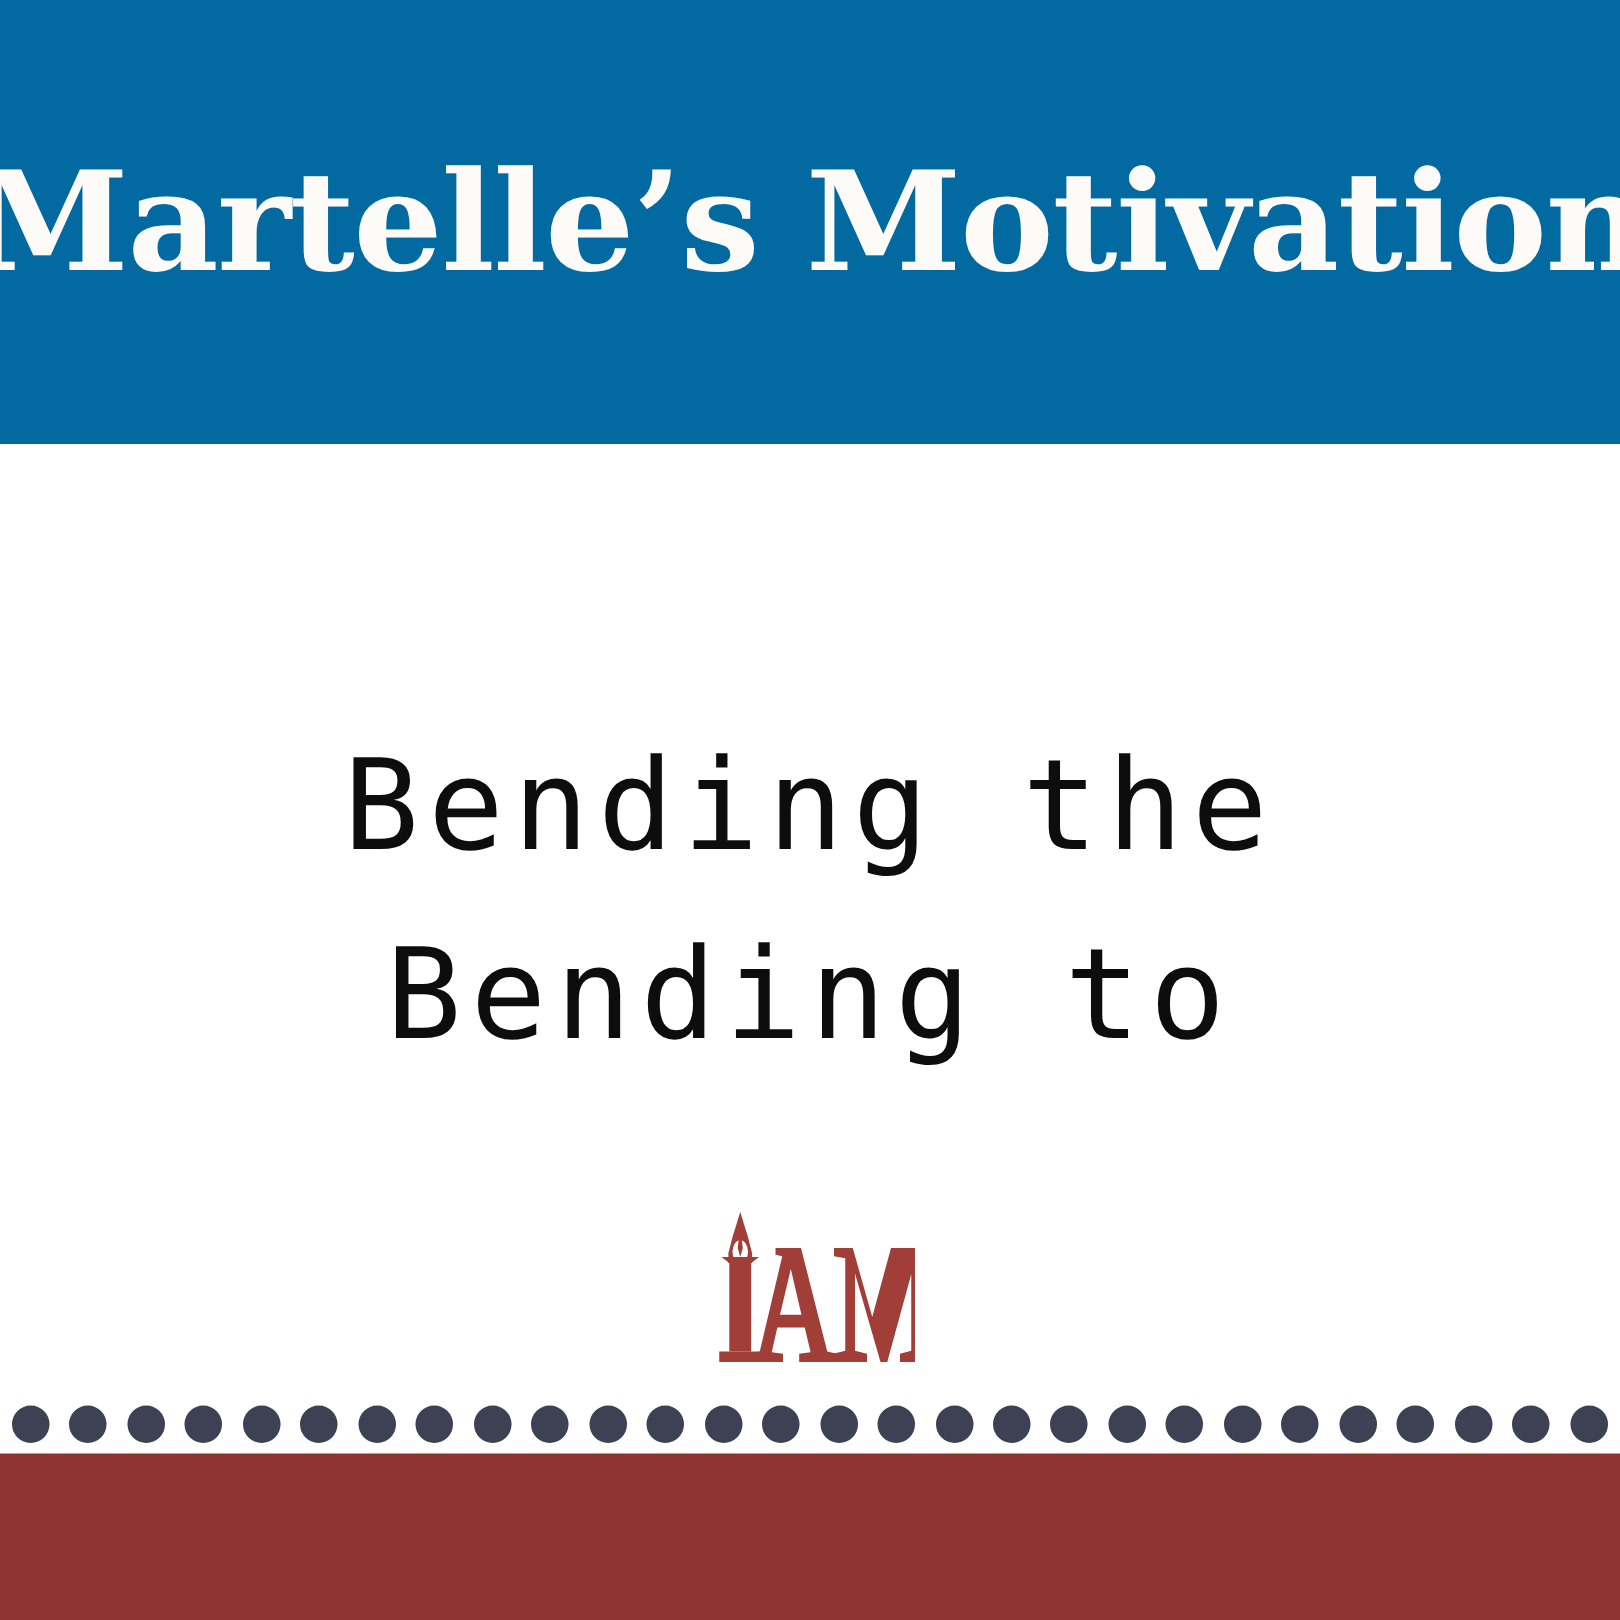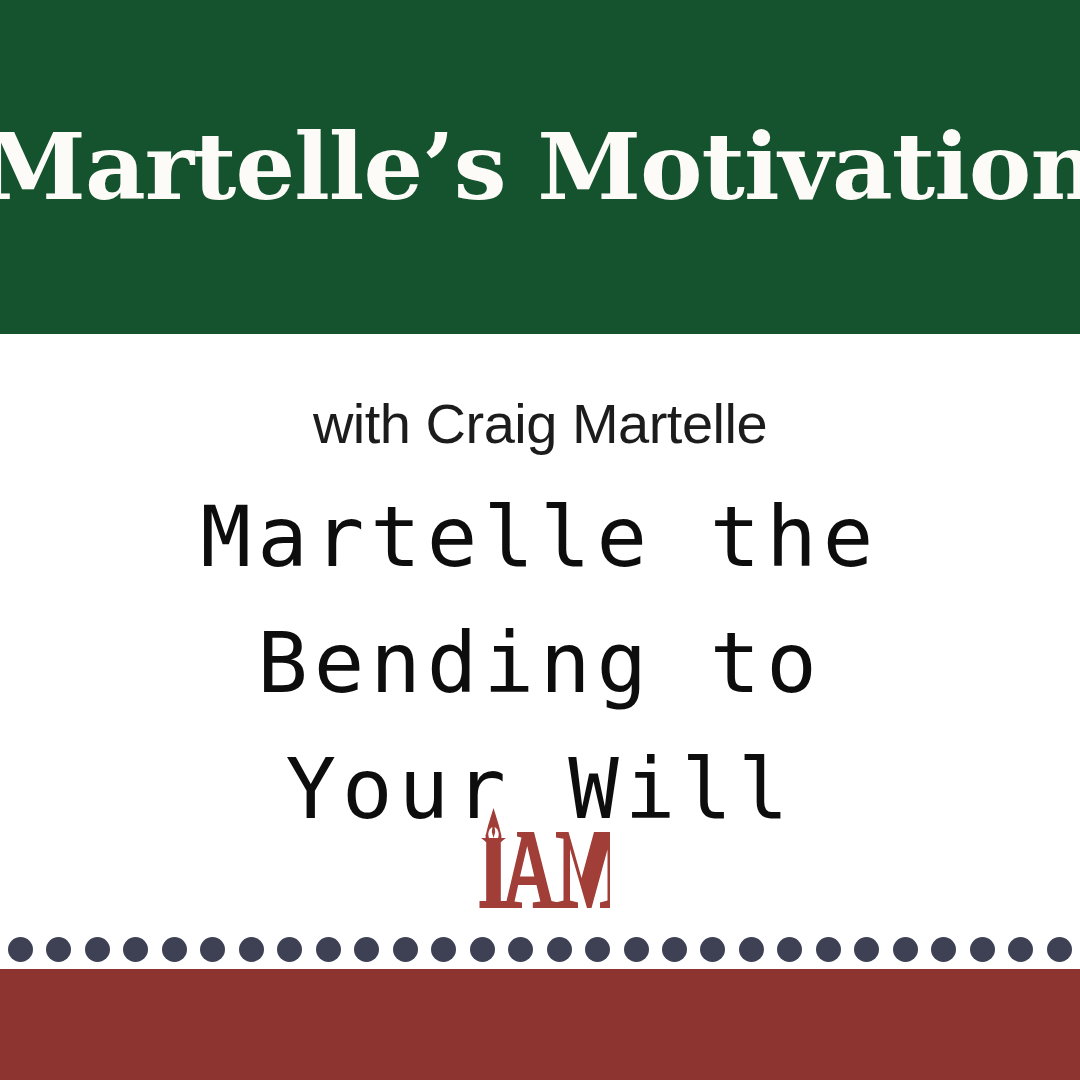--- a/index.html
+++ b/index.html
@@ -22,22 +22,22 @@
     display: flex;
     flex-direction: column;
   }
 
   
   .header-band {
     position: absolute;
     left: 0;
     top: 0;
     width: 1080px;
-    height: 334px;
-    background: #14532d;
+    height: 296px;
+    background: #0369a1;
     display: flex;
     align-items: center;
     justify-content: center;
   }
 
   .show-title {
     font-family: "DejaVu Serif", "Liberation Serif", serif;
     font-weight: 700;
     font-size: 92px;
     line-height: 1;
@@ -137,26 +137,24 @@
 <body>
 
 <div class="podcast-cover">
 
   <div class="header-band">
     <h1 class="show-title">Martelle’s Motivation</h1>
   </div>
 
   <div class="body-area">
 
-    <div class="host-line">with Craig Martelle</div>
 
     <div class="episode-title">
-      <span class="line">Martelle the</span>
+      <span class="line">Bending the</span>
       <span class="line">Bending to</span>
-      <span class="line">Your Will</span>
     </div>
 
     <div class="logo-iam">
       <svg viewBox="0 0 140 106" width="140" height="106" aria-hidden="true">
         <g fill="#a03e37">
 
           <g>
             <path d="M23.5 0 L28.6 16.5 L31.4 27.5 L31.4 34 L15.6 34 L15.6 27.5 L18.4 16.5 Z"></path>
             <ellipse cx="23.5" cy="26.5" rx="5.2" ry="7.6" fill="#ffffff"></ellipse>
             <path d="M23.5 10 L25.2 24 L23.5 30 L21.8 24 Z" fill="#a03e37"></path>

